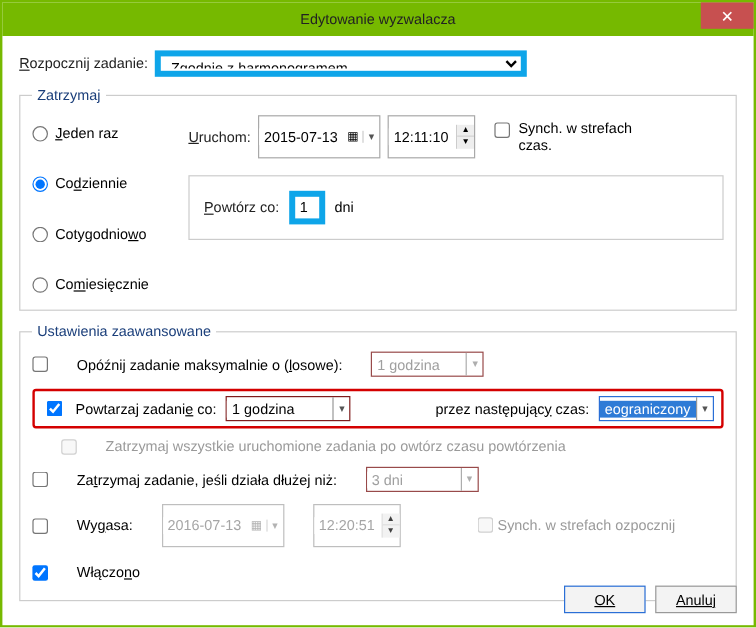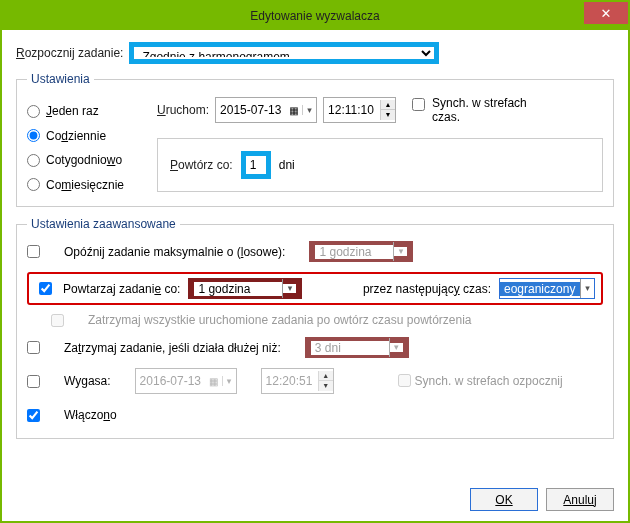--- a/index.html
+++ b/index.html
@@ -74,44 +74,43 @@
     font-size: 12px;
     padding: 0 4px;
   }
   .settings-inner {
     display: flex;
     gap: 12px;
   }
   .radio-col {
     display: flex;
     flex-direction: column;
-    gap: 8px;
+    gap: 28px;
     padding-top: 8px;
     width: 118px;
-    justify-content: space-between;
   }
   .radio-item {
     display: flex;
     align-items: center;
     gap: 6px;
   }
   .radio-item input { margin: 0; }
   .launch-col {
     flex: 1;
   }
   .launch-row {
     display: flex;
     align-items: center;
     gap: 6px;
   }
   .date-input, .time-input {
     border: 1px solid #a9a9a9;
     display: inline-flex;
     align-items: center;
-    height: 26px;
+    height: 36px;
     background: #fff;
   }
   .date-input input, .time-input input {
     border: none;
     outline: none;
     width: 70px;
     padding: 0 4px;
     font-size: 12px;
   }
   .time-input input { width: 56px; }
@@ -174,21 +173,21 @@
   .highlight-frame {
     border: 2px solid #d40000;
     border-radius: 3px;
     padding: 4px 6px;
     display: flex;
     align-items: center;
     gap: 8px;
     margin-bottom: 8px;
   }
   .combo {
-    border: 6px solid #7f1d1d;
+    border: 1px solid #7f1d1d;
     display: inline-flex;
     align-items: center;
     height: 21px;
     background: #fff;
   }
   .combo input {
     border: none;
     outline: none;
     padding: 0 4px;
     font-size: 12px;
@@ -237,21 +236,21 @@
   <div class="content">
 
     <div class="row">
       <span class="label"><span class="underline">R</span><span></span>ozpocznij zadanie:</span>
       <select class="wide-select">
         <option>Zgodnie z harmonogramem</option>
       </select>
     </div>
 
     <fieldset>
-      <legend>Ustawienia</legend>
+      <legend>Zatrzymaj</legend>
       <div class="settings-inner">
         <div class="radio-col">
           <label class="radio-item">
             <input type="radio" name="sch" style="">
             <span><span class="underline">J</span>eden raz</span>
           </label>
           <label class="radio-item">
             <input type="radio" name="sch" checked="" style="">
             <span>Co<span class="underline">d</span>ziennie</span>
           </label>

